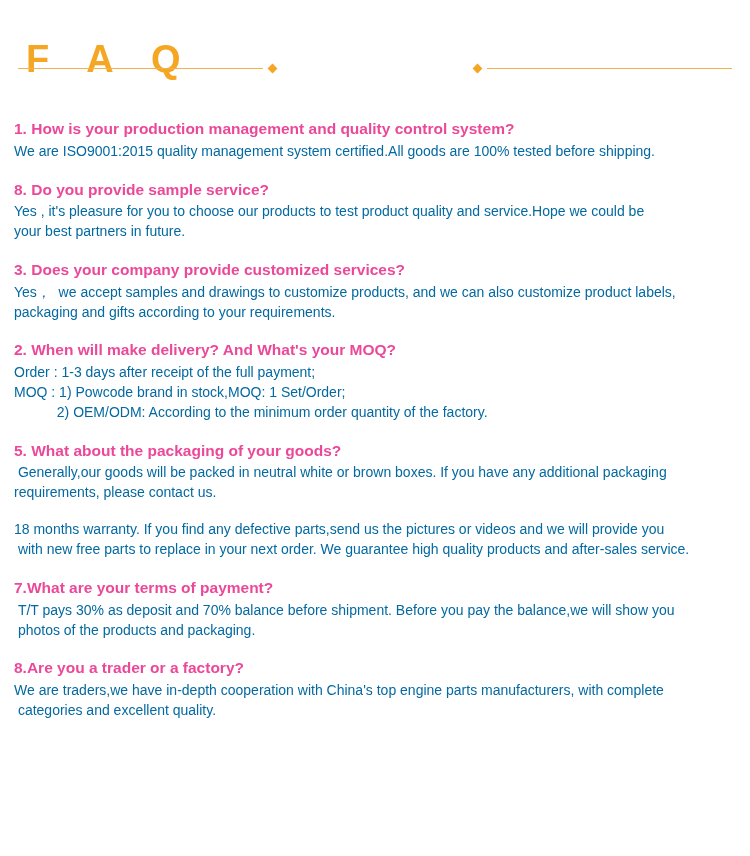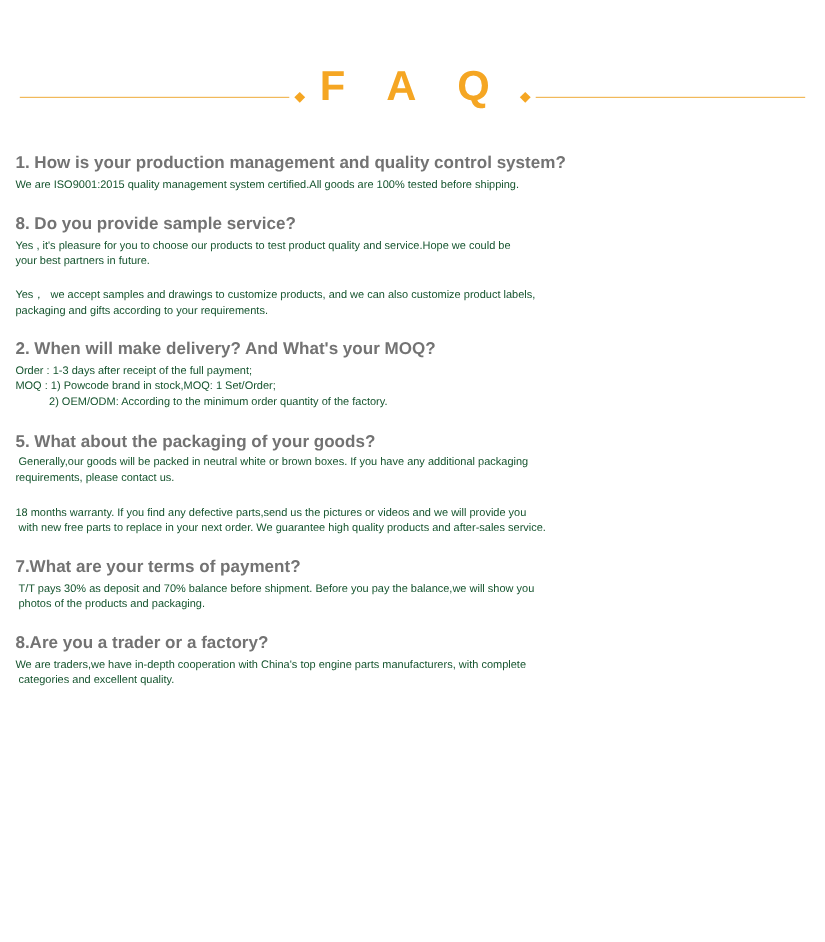--- a/index.html
+++ b/index.html
@@ -21,22 +21,21 @@
     height: 856px;
     box-sizing: border-box;
   }
 
   
   .header {
     position: relative;
     height: 118px;
     display: flex;
     align-items: center;
-    justify-content: center;
-    margin-top: 20px;
+    justify-content: flex-start;
   }
   .header-title {
     font-size: 38px;
     font-weight: bold;
     letter-spacing: 14px;
     color: #F5A623;
     padding: 0 26px;
     line-height: 1;
     white-space: nowrap;
   }
@@ -65,29 +64,29 @@
   .deco.right .dot { margin-right: 6px; margin-left: 4px; }
 
   
   .content {
     padding: 0 14px;
   }
   .qa-block {
     margin-bottom: 17px;
   }
   .question {
-    color: #737373;
+    color: #ec4899;
     font-weight: bold;
     font-size: 15.5px;
     line-height: 1.4;
     margin-bottom: 2px;
   }
   .answer-line {
-    color: #14532d;
-    font-size: 10px;
+    color: #0369a1;
+    font-size: 14px;
     line-height: 1.42;
     white-space: pre-wrap;
   }
 </style>
 </head>
 <body>
 
 <div class="page">
 
   <div class="header">
@@ -109,20 +108,21 @@
       <div class="answer-line">We are ISO9001:2015 quality management system certified.All goods are 100% tested before shipping.</div>
     </div>
 
     <div class="qa-block">
       <div class="question">8. Do you provide sample service?</div>
       <div class="answer-line">Yes , it's pleasure for you to choose our products to test product quality and service.Hope we could be</div>
       <div class="answer-line">your best partners in future.</div>
     </div>
 
     <div class="qa-block">
+      <div class="question">3. Does your company provide customized services?</div>
       <div class="answer-line">Yes，  we accept samples and drawings to customize products, and we can also customize product labels,</div>
       <div class="answer-line">packaging and gifts according to your requirements.</div>
     </div>
 
     <div class="qa-block">
       <div class="question">2. When will make delivery? And What's your MOQ?</div>
       <div class="answer-line">Order : 1-3 days after receipt of the full payment;</div>
       <div class="answer-line">MOQ : 1) Powcode brand in stock,MOQ: 1 Set/Order;</div>
       <div class="answer-line">           2) OEM/ODM: According to the minimum order quantity of the factory.</div>
     </div>

